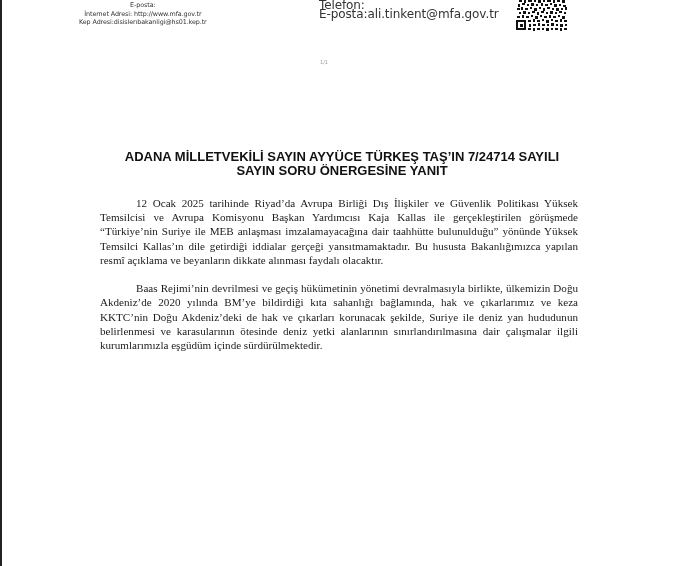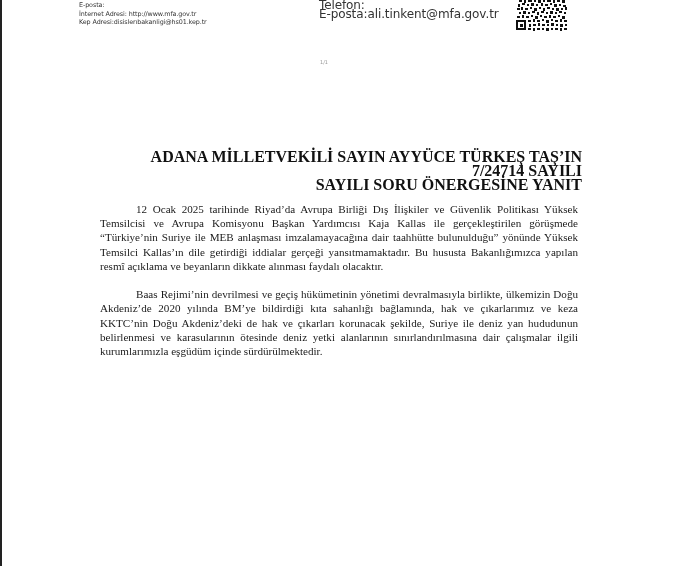--- a/index.html
+++ b/index.html
@@ -15,20 +15,21 @@
     }
     .contact-left {
       position: absolute;
       left: 77px;
       top: 1px;
       font-family: "DejaVu Sans", sans-serif;
       font-size: 6.4px;
       line-height: 8.6px;
       color: #333333;
       letter-spacing: -0.1px;
+      text-align: center;
     }
     .contact-right {
       position: absolute;
       left: 317px;
       top: 1px;
       font-family: "DejaVu Sans", sans-serif;
       font-size: 12px;
       line-height: 8.6px;
       color: #333333;
       letter-spacing: -0.1px;
@@ -48,31 +49,31 @@
       top: 59px;
       font-family: "DejaVu Sans", sans-serif;
       font-size: 5px;
       color: #999999;
     }
     .title {
       position: absolute;
       left: 100px;
       top: 150px;
       width: 480px;
-      text-align: right;
-      font-family: Liberation Serif, serif;
+      text-align: center;
+      font-family: Liberation Sans, sans-serif;
       font-weight: bold;
-      font-size: 16px;
+      font-size: 13px;
       line-height: 14px;
       color: #111111;
     }
     .body-text {
       position: absolute;
       left: 98px;
-      top: 202px;
+      top: 196px;
       width: 478px;
       font-family: "Liberation Serif", serif;
       font-size: 11.1px;
       line-height: 14.2px;
       color: #1a1a1a;
     }
     .paragraph {
       text-align: justify;
       text-indent: 36px;
       margin-bottom: 14.2px;
@@ -183,19 +184,19 @@
     </g>
     <rect x="2" y="22" width="6" height="6" fill="#ffffff"></rect>
     <rect x="3.5" y="23.5" width="3" height="3" fill="#111111"></rect>
   </svg>
 </div>
 
 <div class="page-number">1/1</div>
 
 <div class="title">
   <div>ADANA MİLLETVEKİLİ SAYIN AYYÜCE TÜRKEŞ TAŞ’IN 7/24714 SAYILI</div>
-  <div>SAYILI SORU ÖNERGESİNE YANIT</div>
+  <div>SAYIN SORU ÖNERGESİNE YANIT</div>
 </div>
 
 <div class="body-text">
   <p class="paragraph">12 Ocak 2025 tarihinde Riyad’da Avrupa Birliği Dış İlişkiler ve Güvenlik Politikası Yüksek Temsilcisi ve Avrupa Komisyonu Başkan Yardımcısı Kaja Kallas ile gerçekleştirilen görüşmede “Türkiye’nin Suriye ile MEB anlaşması imzalamayacağına dair taahhütte bulunulduğu” yönünde Yüksek Temsilci Kallas’ın dile getirdiği iddialar gerçeği yansıtmamaktadır. Bu hususta Bakanlığımızca yapılan resmî açıklama ve beyanların dikkate alınması faydalı olacaktır.</p>
   <p class="paragraph">Baas Rejimi’nin devrilmesi ve geçiş hükümetinin yönetimi devralmasıyla birlikte, ülkemizin Doğu Akdeniz’de 2020 yılında BM’ye bildirdiği kıta sahanlığı bağlamında, hak ve çıkarlarımız ve keza KKTC’nin Doğu Akdeniz’deki de hak ve çıkarları korunacak şekilde, Suriye ile deniz yan hududunun belirlenmesi ve karasularının ötesinde deniz yetki alanlarının sınırlandırılmasına dair çalışmalar ilgili kurumlarımızla eşgüdüm içinde sürdürülmektedir.</p>
 </div>
 
 </body></html>

